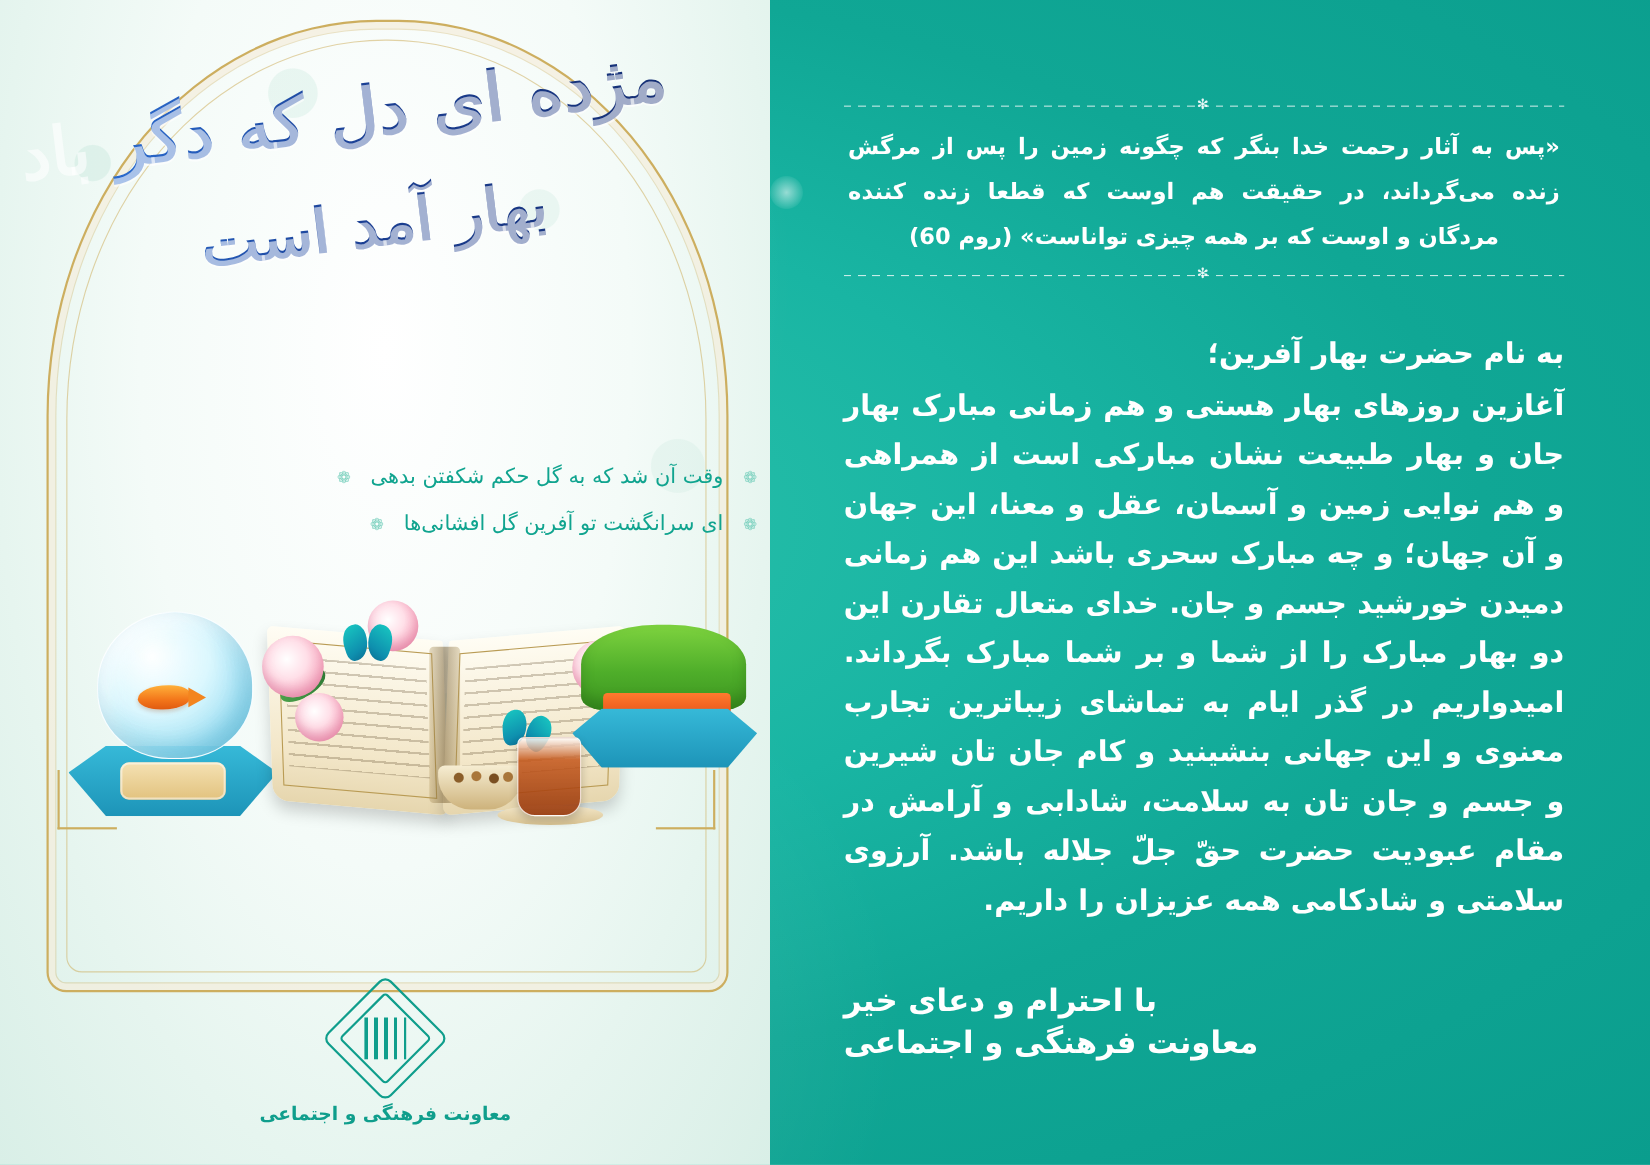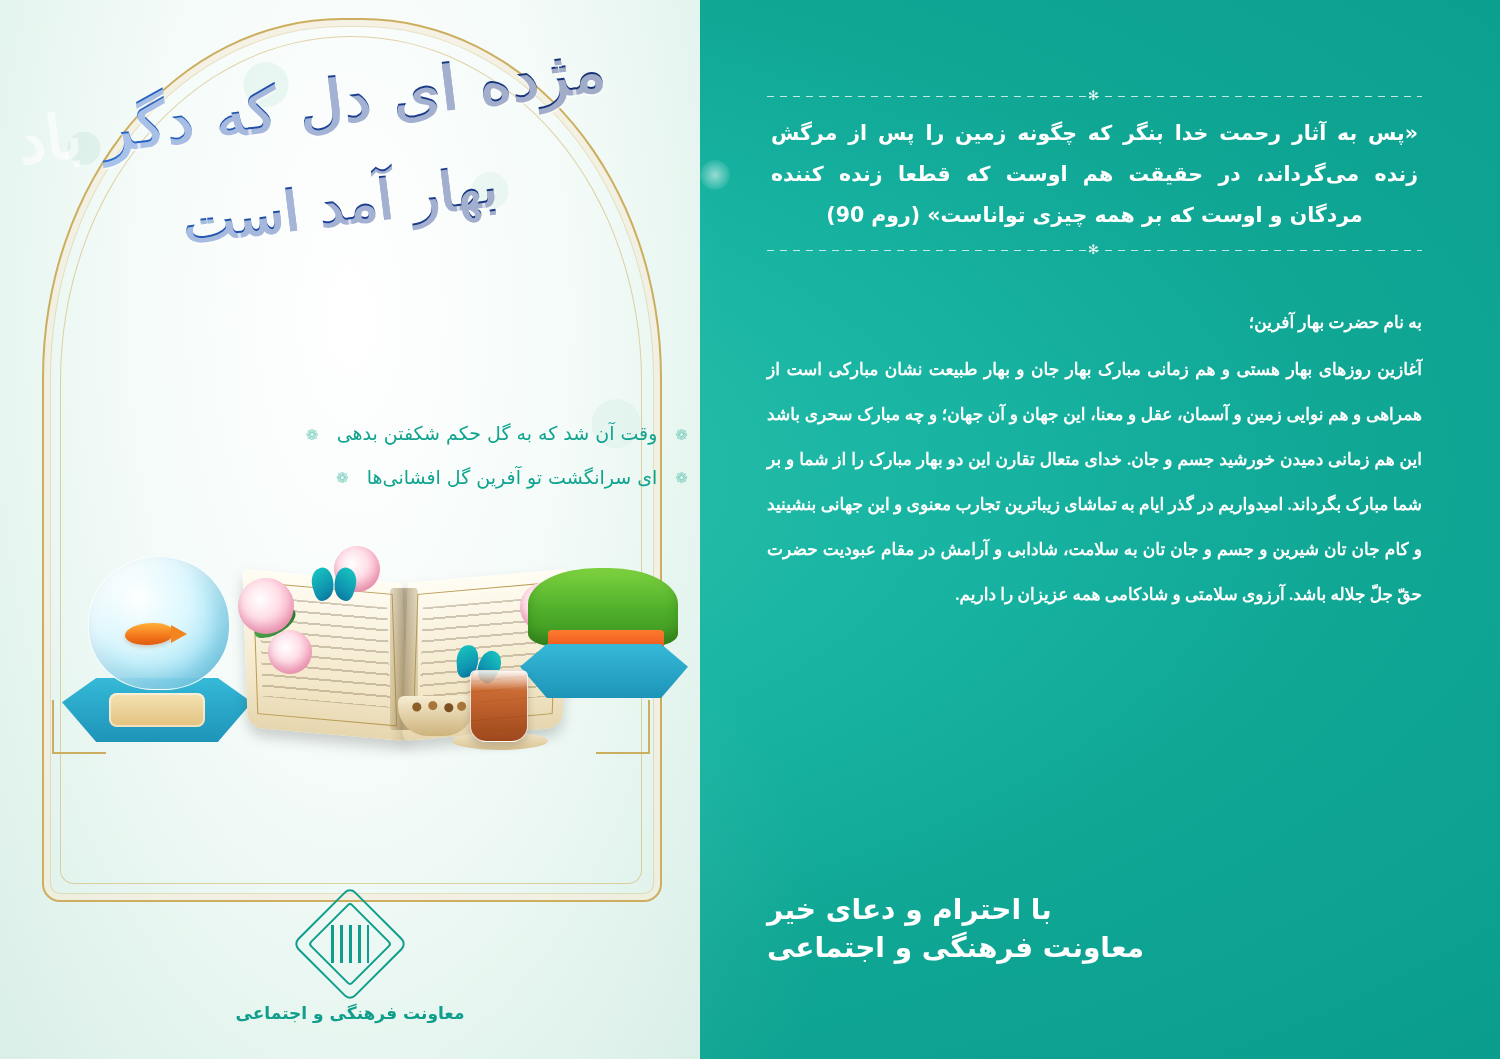--- a/index.html
+++ b/index.html
@@ -79,27 +79,26 @@
     font-weight: 600;
     direction: rtl;
   }
 
   .body-text {
     position: absolute;
     top: 300px;
     right: 78px;
     width: 655px;
     color: #ffffff;
-    font-size: 17px;
+    font-size: 26px;
     font-weight: bold;
     line-height: 45px;
     direction: rtl;
     text-align: justify;
     text-align-last: right;
-    font-family: Liberation Serif, serif;
   }
   .body-text p {
     margin: 0 0 0 0;
   }
   .body-text p.lead {
     margin-bottom: 2px;
   }
 
   .signoff {
     position: absolute;
@@ -508,21 +507,21 @@
       <div class="logo-caption">معاونت فرهنگی و اجتماعی</div>
     </div>
   </div>
 
   <div class="text-col">
 
     <div class="verse-block">
       <div class="rule">
         <span class="rosette">✻</span>
       </div>
-      <div class="verse-text">«پس به آثار رحمت خدا بنگر که چگونه زمین را پس از مرگش زنده می‌گرداند، در حقیقت هم اوست که قطعا زنده کننده مردگان و اوست که بر همه چیزی تواناست» (روم 90)</div>
+      <div class="verse-text">«پس به آثار رحمت خدا بنگر که چگونه زمین را پس از مرگش زنده می‌گرداند، در حقیقت هم اوست که قطعا زنده کننده مردگان و اوست که بر همه چیزی تواناست» (روم 60)</div>
       <div class="rule">
         <span class="rosette">✻</span>
       </div>
     </div>
 
     <div class="body-text">
       <p class="lead">به نام حضرت بهار آفرین؛</p>
       <p>آغازین روزهای بهار هستی و هم زمانی مبارک بهار جان و بهار طبیعت نشان مبارکی است از همراهی و هم نوایی زمین و آسمان، عقل و معنا، این جهان و آن جهان؛ و چه مبارک سحری باشد این هم زمانی دمیدن خورشید جسم و جان. خدای متعال تقارن این دو بهار مبارک را از شما و بر شما مبارک بگرداند. امیدواریم در گذر ایام به تماشای زیباترین تجارب معنوی و این جهانی بنشینید و کام جان تان شیرین و جسم و جان تان به سلامت، شادابی و آرامش در مقام عبودیت حضرت حقّ جلّ جلاله باشد. آرزوی سلامتی و شادکامی همه عزیزان را داریم.</p>
     </div>
 

